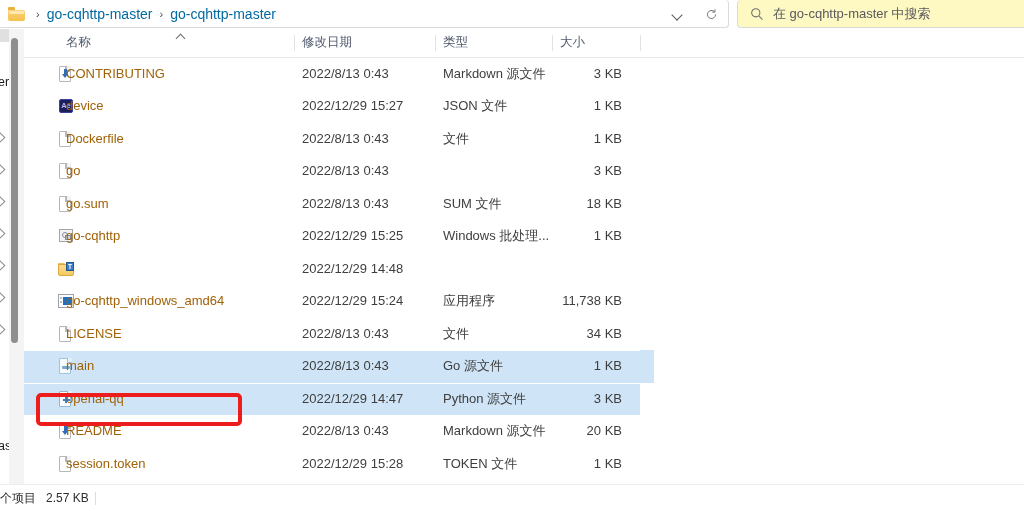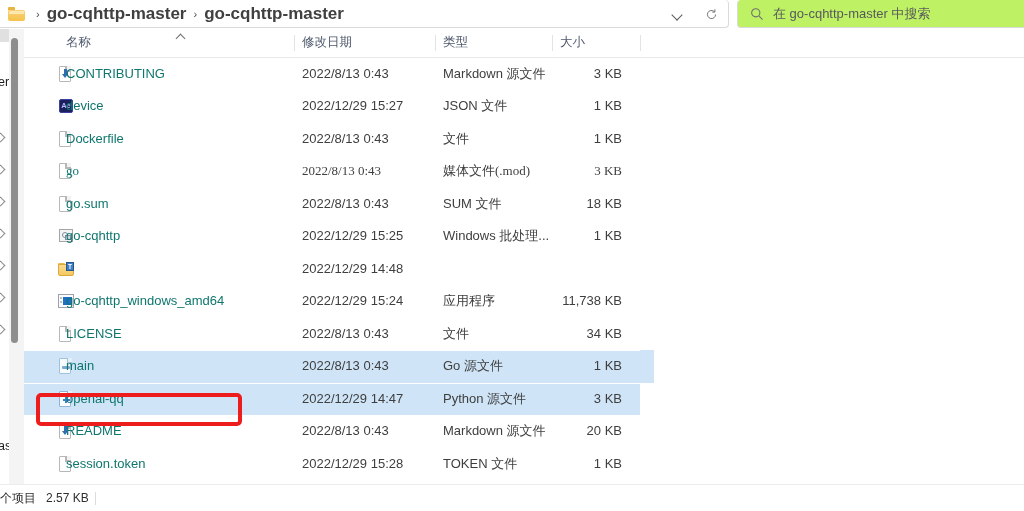--- a/index.html
+++ b/index.html
@@ -26,35 +26,35 @@
   .crumbs {
     position: absolute; left: 8px; top: 0; height: 28px;
     display: flex; align-items: center; gap: 0px;
   }
   .folder-ico { width: 17px; height: 14px; position: relative; margin-right: 5px; flex: none; }
   .folder-ico .tab { position: absolute; left: 0; top: 0; width: 7px; height: 3px; background: #e8b341; border-radius: 1px 1px 0 0; }
   .folder-ico .bdy { position: absolute; left: 0; top: 2.5px; width: 17px; height: 11px; background: linear-gradient(#fbd177, #f4c24b); border-radius: 1px 2px 2px 2px; }
   .folder-ico .lip { position: absolute; left: 1px; top: 4px; width: 15px; height: 3px; background: #fde8b4; border-radius: 1px; }
 
   .sep { color: #4a4a4a; font-size: 11px; padding: 0 6px; user-select: none; line-height: 28px; }
-  .crumb { color: #404040; font-size: 17px; line-height: 28px; white-space: nowrap; padding: 0 1px; font-weight: bold; }
+  .crumb { color: #0369a1; font-size: 14px; line-height: 28px; white-space: nowrap; padding: 0 1px; }
 
   .addr-right { position: absolute; right: 0; top: 0; height: 28px; display: flex; align-items: center; }
   .ibtn { width: 34px; height: 28px; display: flex; align-items: center; justify-content: center; }
   .chev-d { width: 11px; height: 11px; position: relative; }
   .chev-d::before {
     content: ""; position: absolute; left: 1px; top: 2px; width: 7px; height: 7px;
     border-right: 1.4px solid #5a5a5a; border-bottom: 1.4px solid #5a5a5a;
     transform: rotate(45deg);
   }
   .refresh { width: 13px; height: 13px; }
 
   .searchbar {
     position: absolute; left: 737px; top: 0; width: 287px; height: 28px;
-    background: #bef264; border: 1px solid #dadada; border-top: none; border-right: none;
+    background: #fef9c3; border: 1px solid #dadada; border-top: none; border-right: none;
     border-radius: 4px 0 0 4px;
     box-sizing: border-box;
     display: flex; align-items: center;
   }
   .search-ico { width: 14px; height: 14px; margin: 0 9px 0 12px; flex: none; }
   .search-ph { font-size: 13px; color: #58585d; white-space: nowrap; }
 
   
   .navpane { position: absolute; left: 0; top: 29px; width: 9px; height: 455px; background: #ffffff; overflow: hidden; }
   .nav-top-sel { position: absolute; left: 0; top: 0; width: 9px; height: 13px; background: #e0e0e0; }
@@ -81,21 +81,21 @@
   .sort-caret::before {
     content: ""; position: absolute; left: 0; top: 2px; width: 6px; height: 6px;
     border-left: 1.3px solid #6d6d6d; border-top: 1.3px solid #6d6d6d;
     transform: rotate(45deg);
   }
 
   .row { position: absolute; left: 0; width: 616px; height: 32.5px; }
   .row.sel { background: #cfe5f7; }
   .row.sel::after { content: ""; position: absolute; left: 0; top: 0; width: 616px; height: 1px; background: #ffffff; }
   .cell { position: absolute; top: 0; height: 32.5px; line-height: 32.5px; font-size: 13px; white-space: nowrap; overflow: hidden; }
-  .c-name { left: 42px; color: #0f766e; }
+  .c-name { left: 42px; color: #a16207; }
   .c-date { left: 278px; color: #3e3e3e; }
   .c-type { left: 419px; color: #3e3e3e; }
   .c-size { left: 486px; width: 112px; text-align: right; color: #3e3e3e; }
   .row-ico { position: absolute; left: 19px; top: 8px; width: 16px; height: 17px; }
 
   
   .ic { position: relative; width: 16px; height: 17px; margin-left: 15px; }
   .doc { position: absolute; left: 1px; top: 0; width: 12px; height: 16px; background: #ffffff; border: 1px solid #b7b7b7; box-sizing: border-box; border-radius: 1px; }
   .doc::after { content: ""; position: absolute; right: -1px; top: -1px; width: 5px; height: 5px; background: #ffffff; border-left: 1px solid #b7b7b7; border-bottom: 1px solid #b7b7b7; transform: rotate(0deg); }
   .dogear { position: absolute; left: 8px; top: 0; width: 5px; height: 5px; background: #f2f2f2; border-left: 1px solid #b7b7b7; border-bottom: 1px solid #b7b7b7; box-sizing: border-box; }
@@ -255,30 +255,29 @@
             <div class="ic">
               <div class="doc"></div>
               <div class="dogear"></div>
             </div>
           </div>
           <div class="cell c-name">Dockerfile</div>
           <div class="cell c-date">2022/8/13 0:43</div>
           <div class="cell c-type">文件</div>
           <div class="cell c-size">1 KB</div>
         </div>
-        <div class="row" style="top: 126px; font-family: Liberation Serif, serif;">
+        <div class="row" style="top: 126px;">
           <div class="row-ico">
             <div class="ic">
               <div class="doc"></div>
               <div class="dogear"></div>
             </div>
           </div>
           <div class="cell c-name">go</div>
           <div class="cell c-date">2022/8/13 0:43</div>
-          <div class="cell c-type">媒体文件(.mod)</div>
           <div class="cell c-size">3 KB</div>
         </div>
         <div class="row" style="top: 158.5px;">
           <div class="row-ico">
             <div class="ic">
               <div class="doc"></div>
               <div class="dogear"></div>
             </div>
           </div>
           <div class="cell c-name">go.sum</div>

